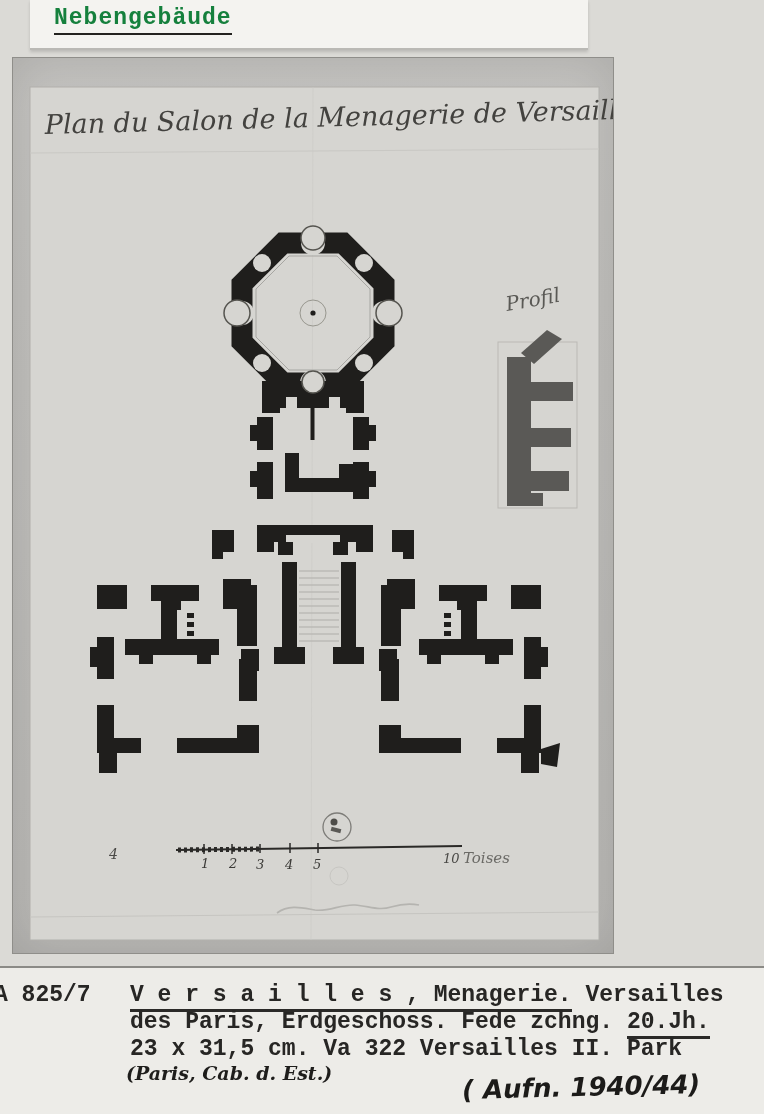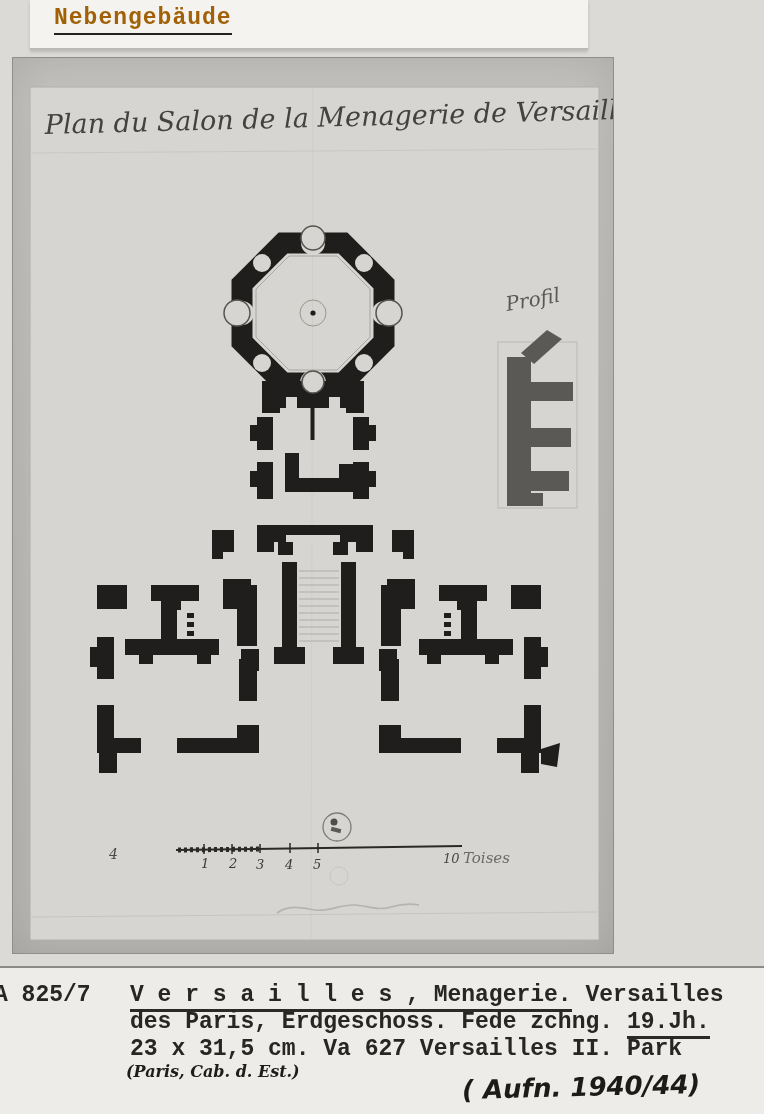--- a/index.html
+++ b/index.html
@@ -5,40 +5,40 @@
   html,body{margin:0;padding:0;}
   .stage{position:relative;width:764px;height:1114px;overflow:hidden;
          background:#dbdad6;font-family:"Liberation Sans",sans-serif;}
 
   
   .label-strip{position:absolute;left:30px;top:0;width:558px;height:48px;
                background:#f4f3f0;border-bottom:2px solid #bab9b5;
                box-shadow:0 2px 3px rgba(0,0,0,.15);}
   .label-text{position:absolute;left:24px;top:5px;
               font-family:"Liberation Mono",monospace;font-weight:700;
-              font-size:23px;letter-spacing:1px;color:#a16207;
+              font-size:23px;letter-spacing:1px;color:#15803d;
               border-bottom:2px solid #23221f;padding-bottom:2px;white-space:pre;}
 
   
   .photo{position:absolute;left:12px;top:57px;width:600px;height:895px;
          background:linear-gradient(180deg,#c3c2bf,#b8b7b4);
          border:1px solid #8f8e8a;box-shadow:inset 0 0 50px rgba(0,0,0,.12);}
   .photo svg{position:absolute;left:0;top:0;}
 
   .script{font-family:"DejaVu Serif",serif;font-style:italic;}
   .num{font-family:"DejaVu Serif",serif;font-style:italic;}
 
   
   .caption{position:absolute;left:0;top:966px;width:764px;height:148px;
            background:#edece8;border-top:2px solid #8b8a86;}
   .cap-line{position:absolute;font-family:"Liberation Mono",monospace;
             font-weight:700;font-size:23px;color:#272624;white-space:pre;}
   .u{border-bottom:3px solid #2b2a28;padding-bottom:1px;text-align:right;}
   .hand-left{position:absolute;font-family:"DejaVu Serif",serif;font-style:italic;
-             font-weight:700;font-size:16px;color:#1e1d1b;white-space:pre;}
+             font-weight:700;font-size:19px;color:#1e1d1b;white-space:pre;}
   .hand-right{position:absolute;font-family:"DejaVu Sans",sans-serif;font-style:italic;
               font-weight:700;font-size:26px;color:#1c1b19;white-space:pre;
               transform:rotate(-1.5deg);}
 </style>
 </head>
 <body>
 
 <div class="stage">
 
   <div class="label-strip">
@@ -209,21 +209,21 @@
       <path d="M276,912 c 12,-9 26,-5 38,-3 c 14,2 26,-6 40,-5 c 14,1 24,6 36,2 c 10,-3 18,-4 28,-2" stroke="#b5b4b0" fill="none" stroke-width="1.6"></path>
     </svg>
   </div>
 
   <div class="caption"></div>
 
   <div class="cap-line" style="left:-6px;top:982px;">A 825/7</div>
 
   <div class="cap-line" style="left:130px;top:982px;"><span class="u">V e r s a i l l e s , Menagerie.</span><span> Versailles</span></div>
 
-  <div class="cap-line" style="left:130px;top:1009px;"><span>des Paris, Erdgeschoss. Fede zchng. </span><span class="u">19.Jh.</span></div>
-
-  <div class="cap-line" style="left:130px;top:1036px;">23 x 31,5 cm. Va 627 Versailles II. Park</div>
+  <div class="cap-line" style="left:130px;top:1009px;"><span>des Paris, Erdgeschoss. Fede zchng. </span><span class="u">20.Jh.</span></div>
+
+  <div class="cap-line" style="left:130px;top:1036px;">23 x 31,5 cm. Va 322 Versailles II. Park</div>
 
   <div class="hand-left" style="left:126px;top:1062px;">(Paris, Cab. d. Est.)</div>
 
   <div class="hand-right" style="left:462px;top:1072px;">( Aufn. 1940/44)</div>
 
 </div>
 
 </body></html>

